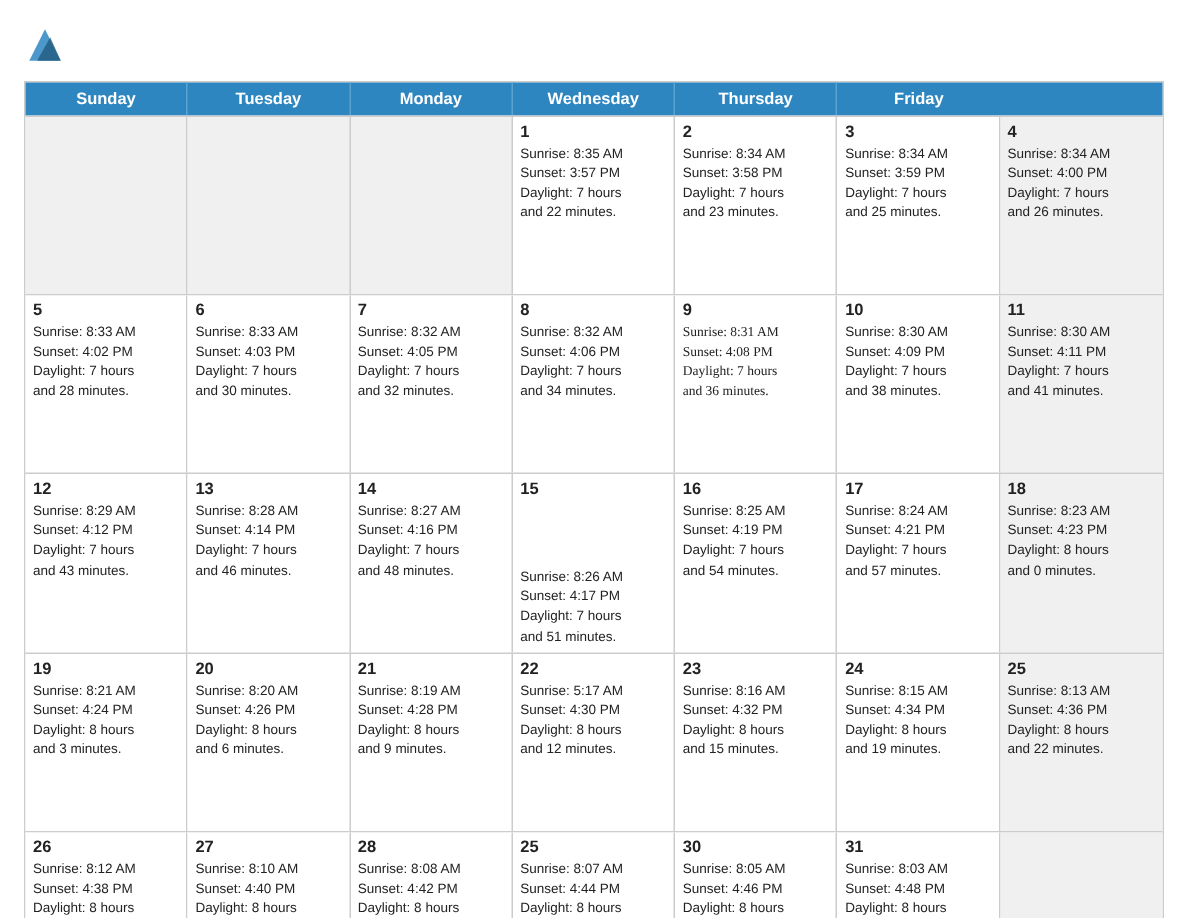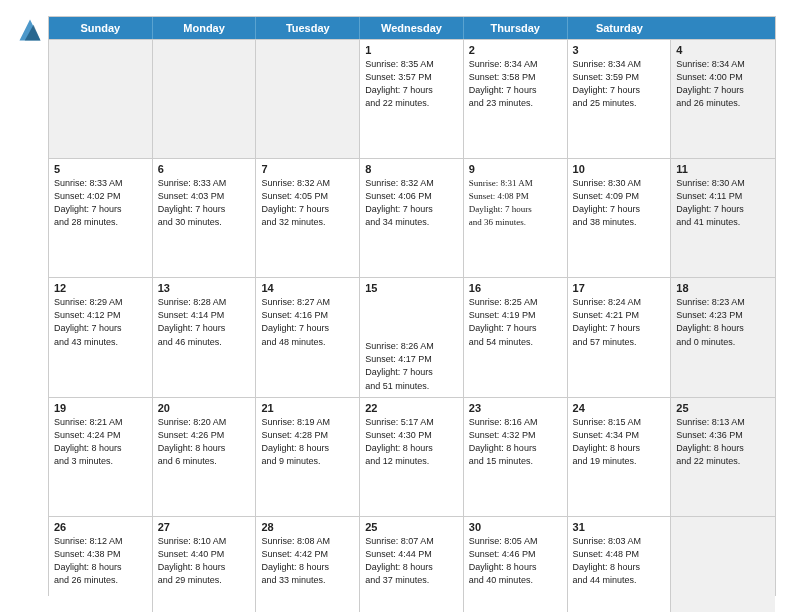--- a/index.html
+++ b/index.html
@@ -8,21 +8,21 @@
       background: #fff;
       width: 792px;
       height: 612px;
       overflow: hidden;
     }
     .page {
       width: 792px;
       height: 612px;
       padding: 16px;
       display: flex;
-      flex-direction: row;
+      flex-direction: column;
     }
     .header {
       display: flex;
       justify-content: space-between;
       align-items: flex-start;
       margin-bottom: 10px;
     }
     .logo {
       display: flex;
       align-items: center;
@@ -123,25 +123,25 @@
     </div>
     <div class="title-block">
       <div class="month-title"></div>
       <div class="location"></div>
     </div>
   </div>
 
   <div class="calendar">
     <div class="cal-header">
     <div class="cal-header-cell">Sunday</div>
+        <div class="cal-header-cell">Tuesday</div>
         <div class="cal-header-cell">Monday</div>
-        <div class="cal-header-cell">Tuesday</div>
         <div class="cal-header-cell">Wednesday</div>
         <div class="cal-header-cell">Thursday</div>
-        <div class="cal-header-cell">Saturday</div>
+        <div class="cal-header-cell">Friday</div>
       </div>
     <div class="cal-body">
     <div class="cal-row">
           <div class="cal-cell shaded empty"></div>
           <div class="cal-cell shaded empty"></div>
           <div class="cal-cell shaded empty"></div>
           <div class="cal-cell">
             <div class="day-num">1</div>
             <div class="cell-info" style="white-space: pre-line;">Sunrise: 8:35 AM
 Sunset: 3:57 PM

